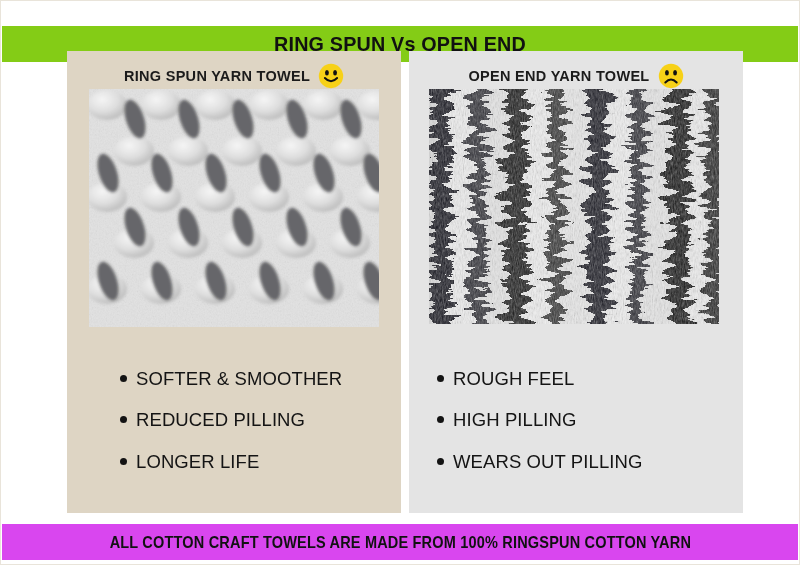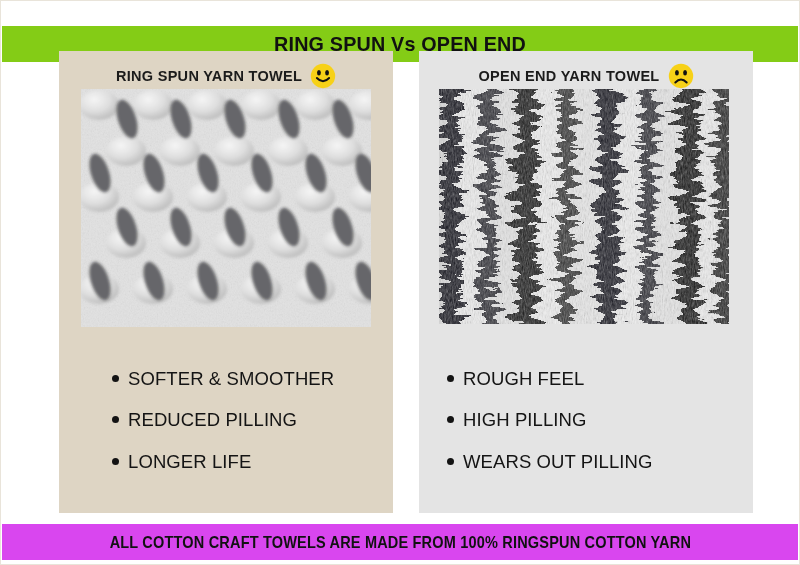--- a/index.html
+++ b/index.html
@@ -42,28 +42,29 @@
     letter-spacing: 0.2px;
     white-space: nowrap;
     transform: scaleX(0.94);
   }
 
   
   .panel {
     position: absolute;
     top: 50px;
     height: 462px;
+    margin-left: 8px;
   }
   .panel-left {
     left: 58px;
     width: 334px;
     background: #ded5c4;
   }
   .panel-right {
-    left: 418px;
+    left: 400px;
     width: 334px;
     background: #e4e4e4;
   }
 
   .panel-header {
     position: absolute;
     top: 10px;
     left: 0;
     width: 100%;
     height: 30px;

